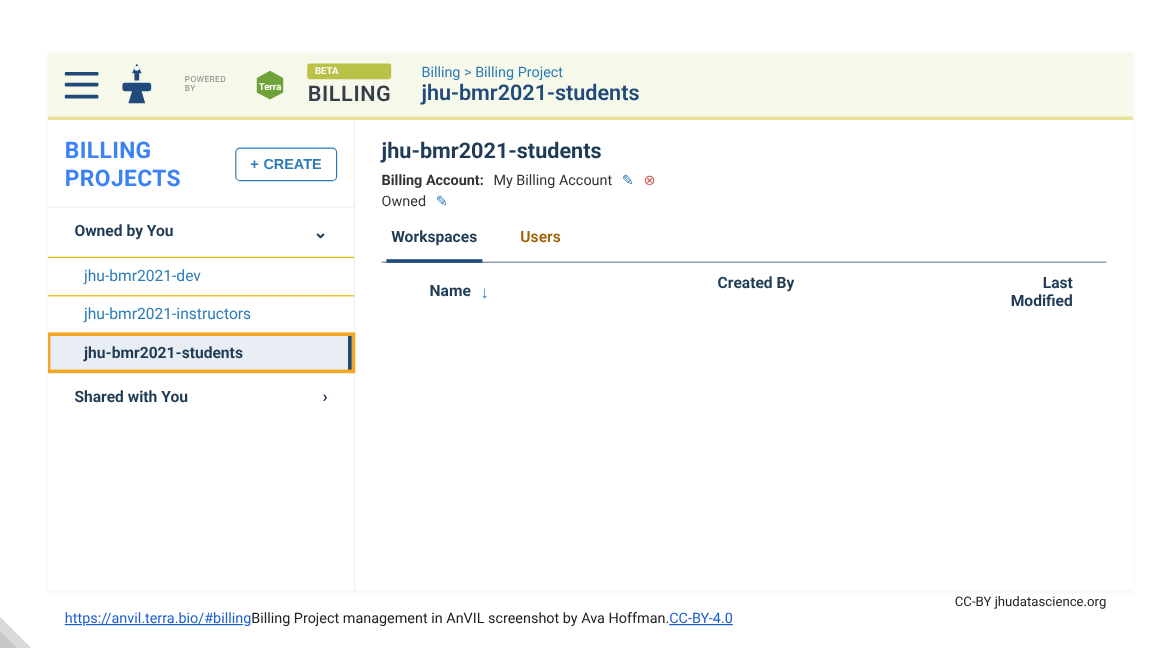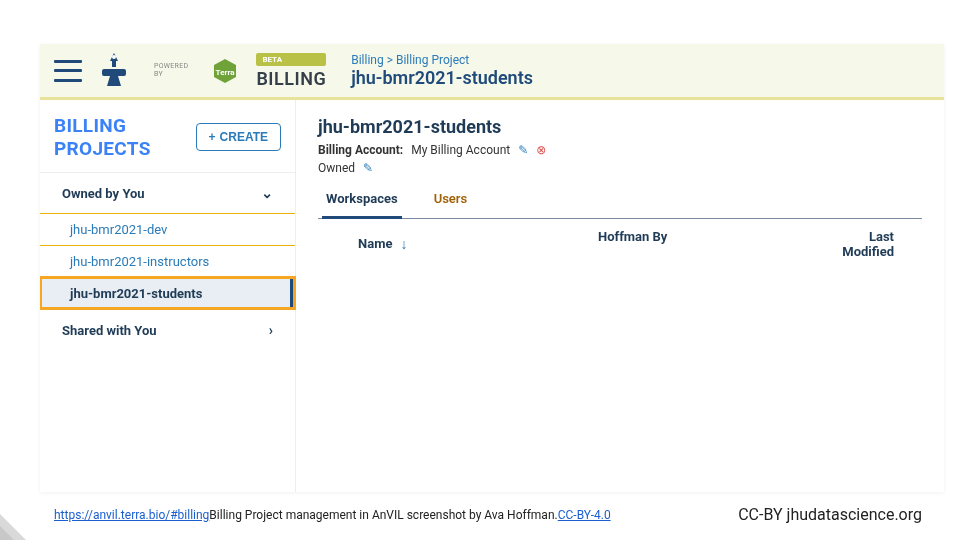--- a/index.html
+++ b/index.html
@@ -52,21 +52,21 @@
   .tab.active { color: #1f3b56; font-weight: 700; border-bottom: 3px solid #1f4a7a; }
   
   .table-head { display: flex; padding: 10px 28px 0 40px; font-size: 13px; color: #1f3b56; font-weight: 700; }
   .col-name { flex: 0 0 240px; display: flex; align-items: center; gap: 8px; }
   .col-created { flex: 0 0 240px; }
   .col-modified { flex: 1; text-align: right; }
   .sort-arrow { color: #2b7bb9; font-size: 14px; }
   
   .footer { position: absolute; left: 54px; bottom: 18px; right: 20px; font-size: 12px; color: #222; display: flex; align-items: flex-end; }
   .footer a { color: #1a5fd0; text-decoration: underline; }
-  .footer-right { position: absolute; right: 38px; bottom: 16px; font-size: 16px; color: #222; }
+  .footer-right { position: absolute; right: 38px; bottom: 32px; font-size: 11px; color: #222; }
   .corner { position: absolute; left: 0; bottom: 0; width: 44px; height: 44px; }
   .corner svg { width: 100%; height: 100%; }
 </style>
 </head>
 <body>
 
 <div class="app-frame">
 
   <div class="header">
     <div class="hamburger">
@@ -140,21 +140,21 @@
       </div>
       <div class="tabs">
         <div class="tab active">Workspaces</div>
         <div class="tab">Users</div>
       </div>
       <div class="table-head">
         <div class="col-name">
           <span>Name</span>
           <span class="sort-arrow">↓</span>
         </div>
-        <div class="col-created">Hoffman By</div>
+        <div class="col-created">Created By</div>
         <div class="col-modified">Last Modified</div>
       </div>
     </div>
   </div>
 </div>
 
 <div class="corner">
   <svg viewBox="0 0 44 44">
       <polygon points="0,18 0,44 26,44" fill="#d9d9d9"></polygon>
       <polygon points="0,30 0,44 14,44" fill="#c8c8c8"></polygon>

